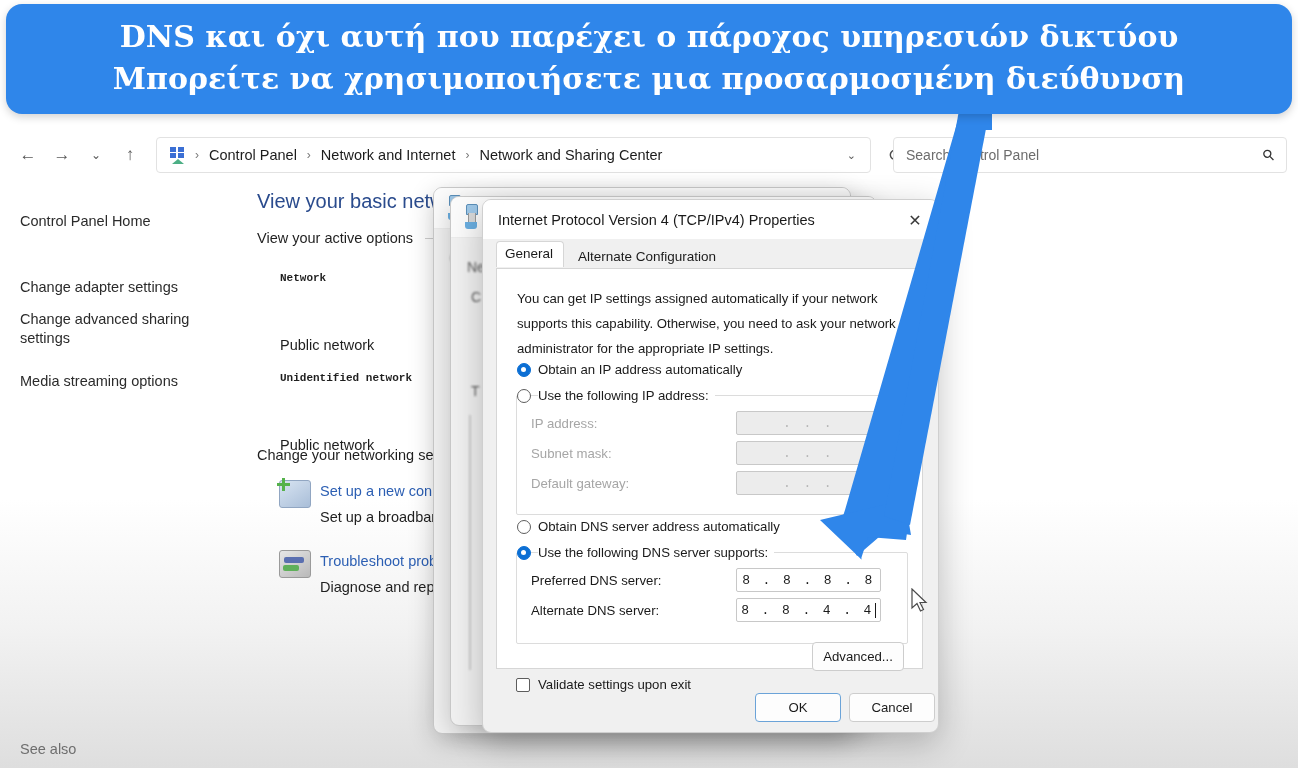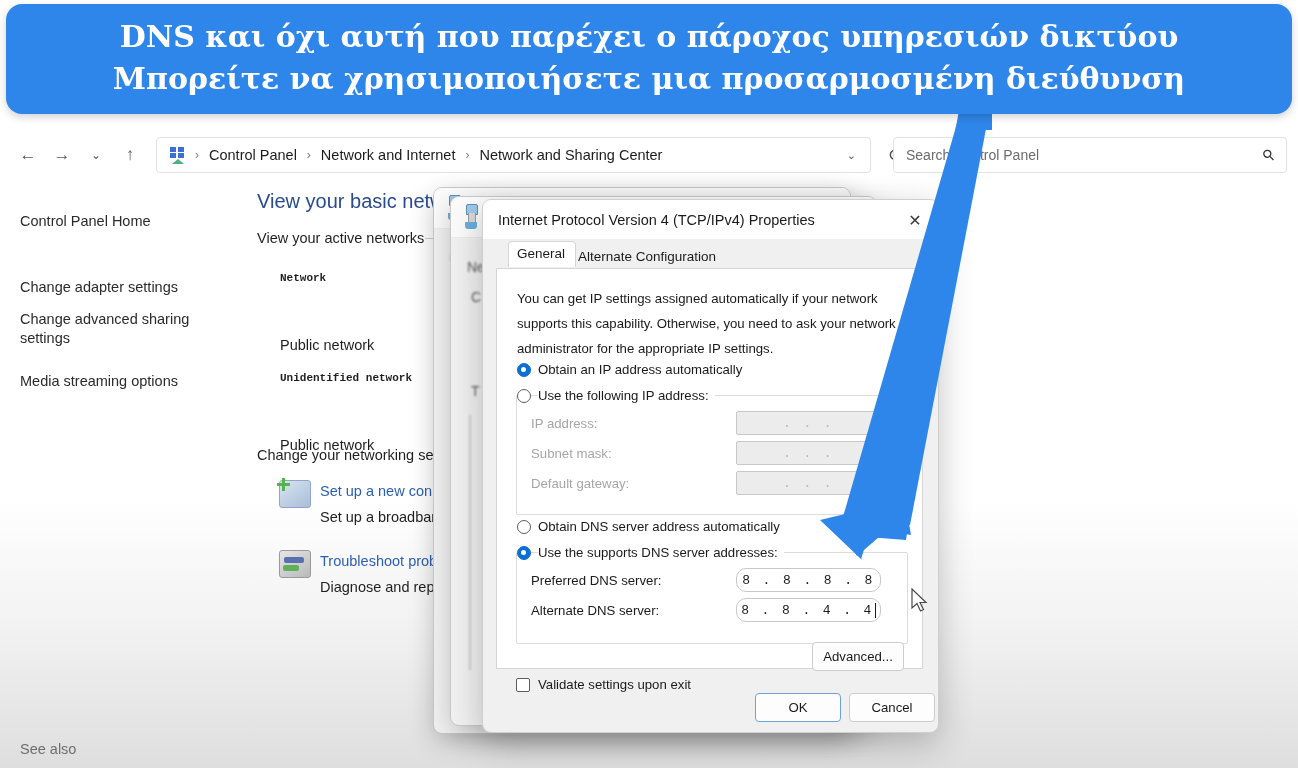--- a/index.html
+++ b/index.html
@@ -363,21 +363,21 @@
   }
   .tab {
     position: absolute;
     top: 2px;
     font-size: 13.5px;
     color: #1b1b1b;
     padding: 4px 10px 6px 10px;
     white-space: nowrap;
   }
   .tab.active {
-    left: 25px;
+    left: 13px;
     background: #ffffff;
     border: 1px solid #d6d6d6;
     border-bottom: none;
     border-radius: 4px 4px 0 0;
     padding-left: 8px;
   }
   .tab.inactive { left: 85px; top: 6px; }
 
   .tab-body {
     position: absolute;
@@ -455,21 +455,20 @@
     font-size: 13px;
     letter-spacing: 2.4px;
   }
   .ipbox.dim {
     background: #ececec;
     color: #b6b6b6;
   }
   .ipbox.on {
     background: #ffffff;
     color: #1a1a1a;
-    border-radius: 10px;
   }
   .caret {
     display: inline-block;
     width: 1px;
     height: 15px;
     background: #1a1a1a;
     margin-left: 1px;
     vertical-align: middle;
   }
 
@@ -594,21 +593,21 @@
       <div class="nav-link" style="top:96px;">Change adapter settings</div>
       <div class="nav-link" style="top:128px;">Change advanced sharing settings</div>
       <div class="nav-link" style="top:190px;">Media streaming options</div>
 
       <div class="nav-link nav-muted" style="top:558px;">See also</div>
 
     </div>
 
     <div class="content">
       <div class="h-title">View your basic netw</div>
-      <div class="sub-h">View your active networks</div>
+      <div class="sub-h">View your active options</div>
       <div class="sub-h-rule"></div>
 
       <div class="net-name" style="left:40px; top:90px;">Network</div>
       <div class="net-type" style="left:40px; top:114px;">Public network</div>
 
       <div class="net-name" style="left:40px; top:190px;">Unidentified network</div>
       <div class="net-type" style="left:40px; top:214px;">Public network</div>
 
       <div class="chg-h">Change your networking set</div>
 
@@ -687,21 +686,21 @@
       <div class="field-label dim" style="left:34px; top:207px;">Default gateway:</div>
       <div class="ipbox dim" style="left:239px; top:202px;">.    .    .</div>
 
       <div class="radio-row" style="left:20px; top:250px;">
         <span class="radio"></span>
         <span>Obtain DNS server address automatically</span>
       </div>
 
       <div class="radio-row" style="left:20px; top:276px; z-index:3;">
         <span class="radio on"></span>
-        <span style="background:#fff; padding-right:6px;">Use the supports DNS server addresses:</span>
+        <span style="background:#fff; padding-right:6px;">Use the following DNS server supports:</span>
       </div>
 
       <div class="groupbox" style="left:19px; top:283px; width:390px; height:90px;"></div>
 
       <div class="field-label on" style="left:34px; top:304px;">Preferred DNS server:</div>
       <div class="ipbox on" style="left:239px; top:299px;">8 . 8 . 8 . 8</div>
 
       <div class="field-label on" style="left:34px; top:334px;">Alternate DNS server:</div>
       <div class="ipbox on" style="left:239px; top:329px;">
         <span>8 . 8 . 4 . 4</span>

